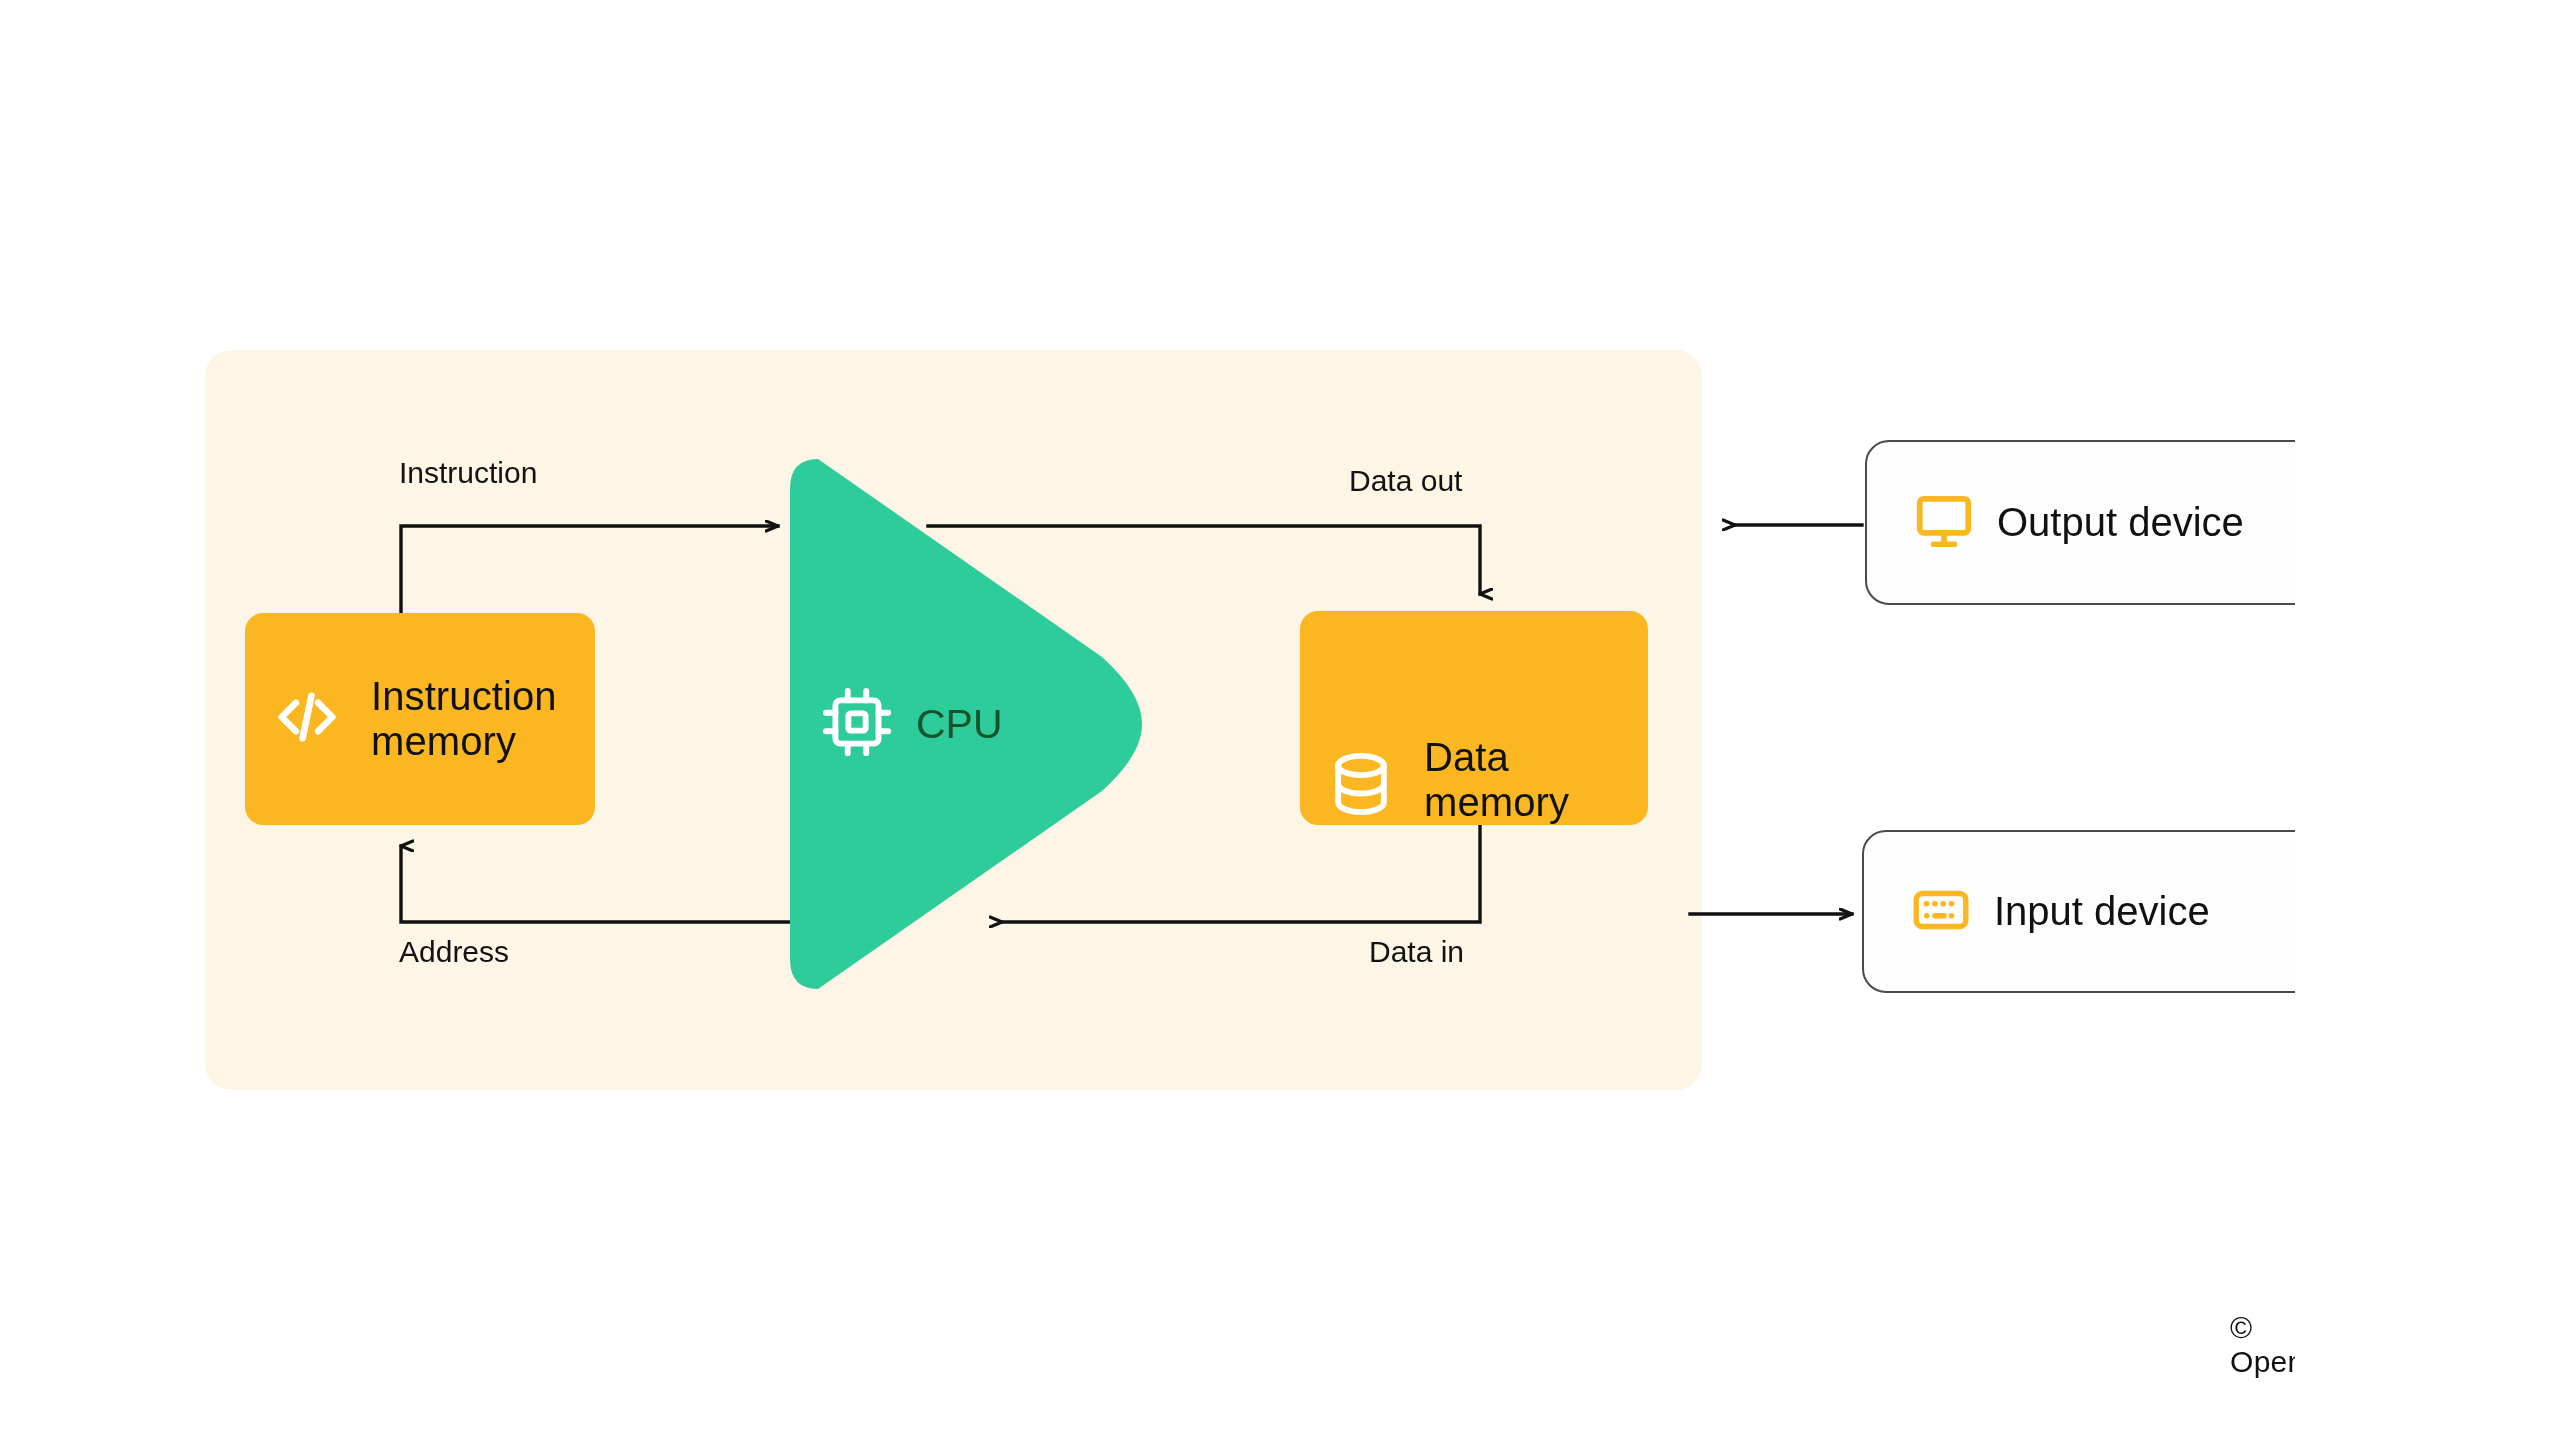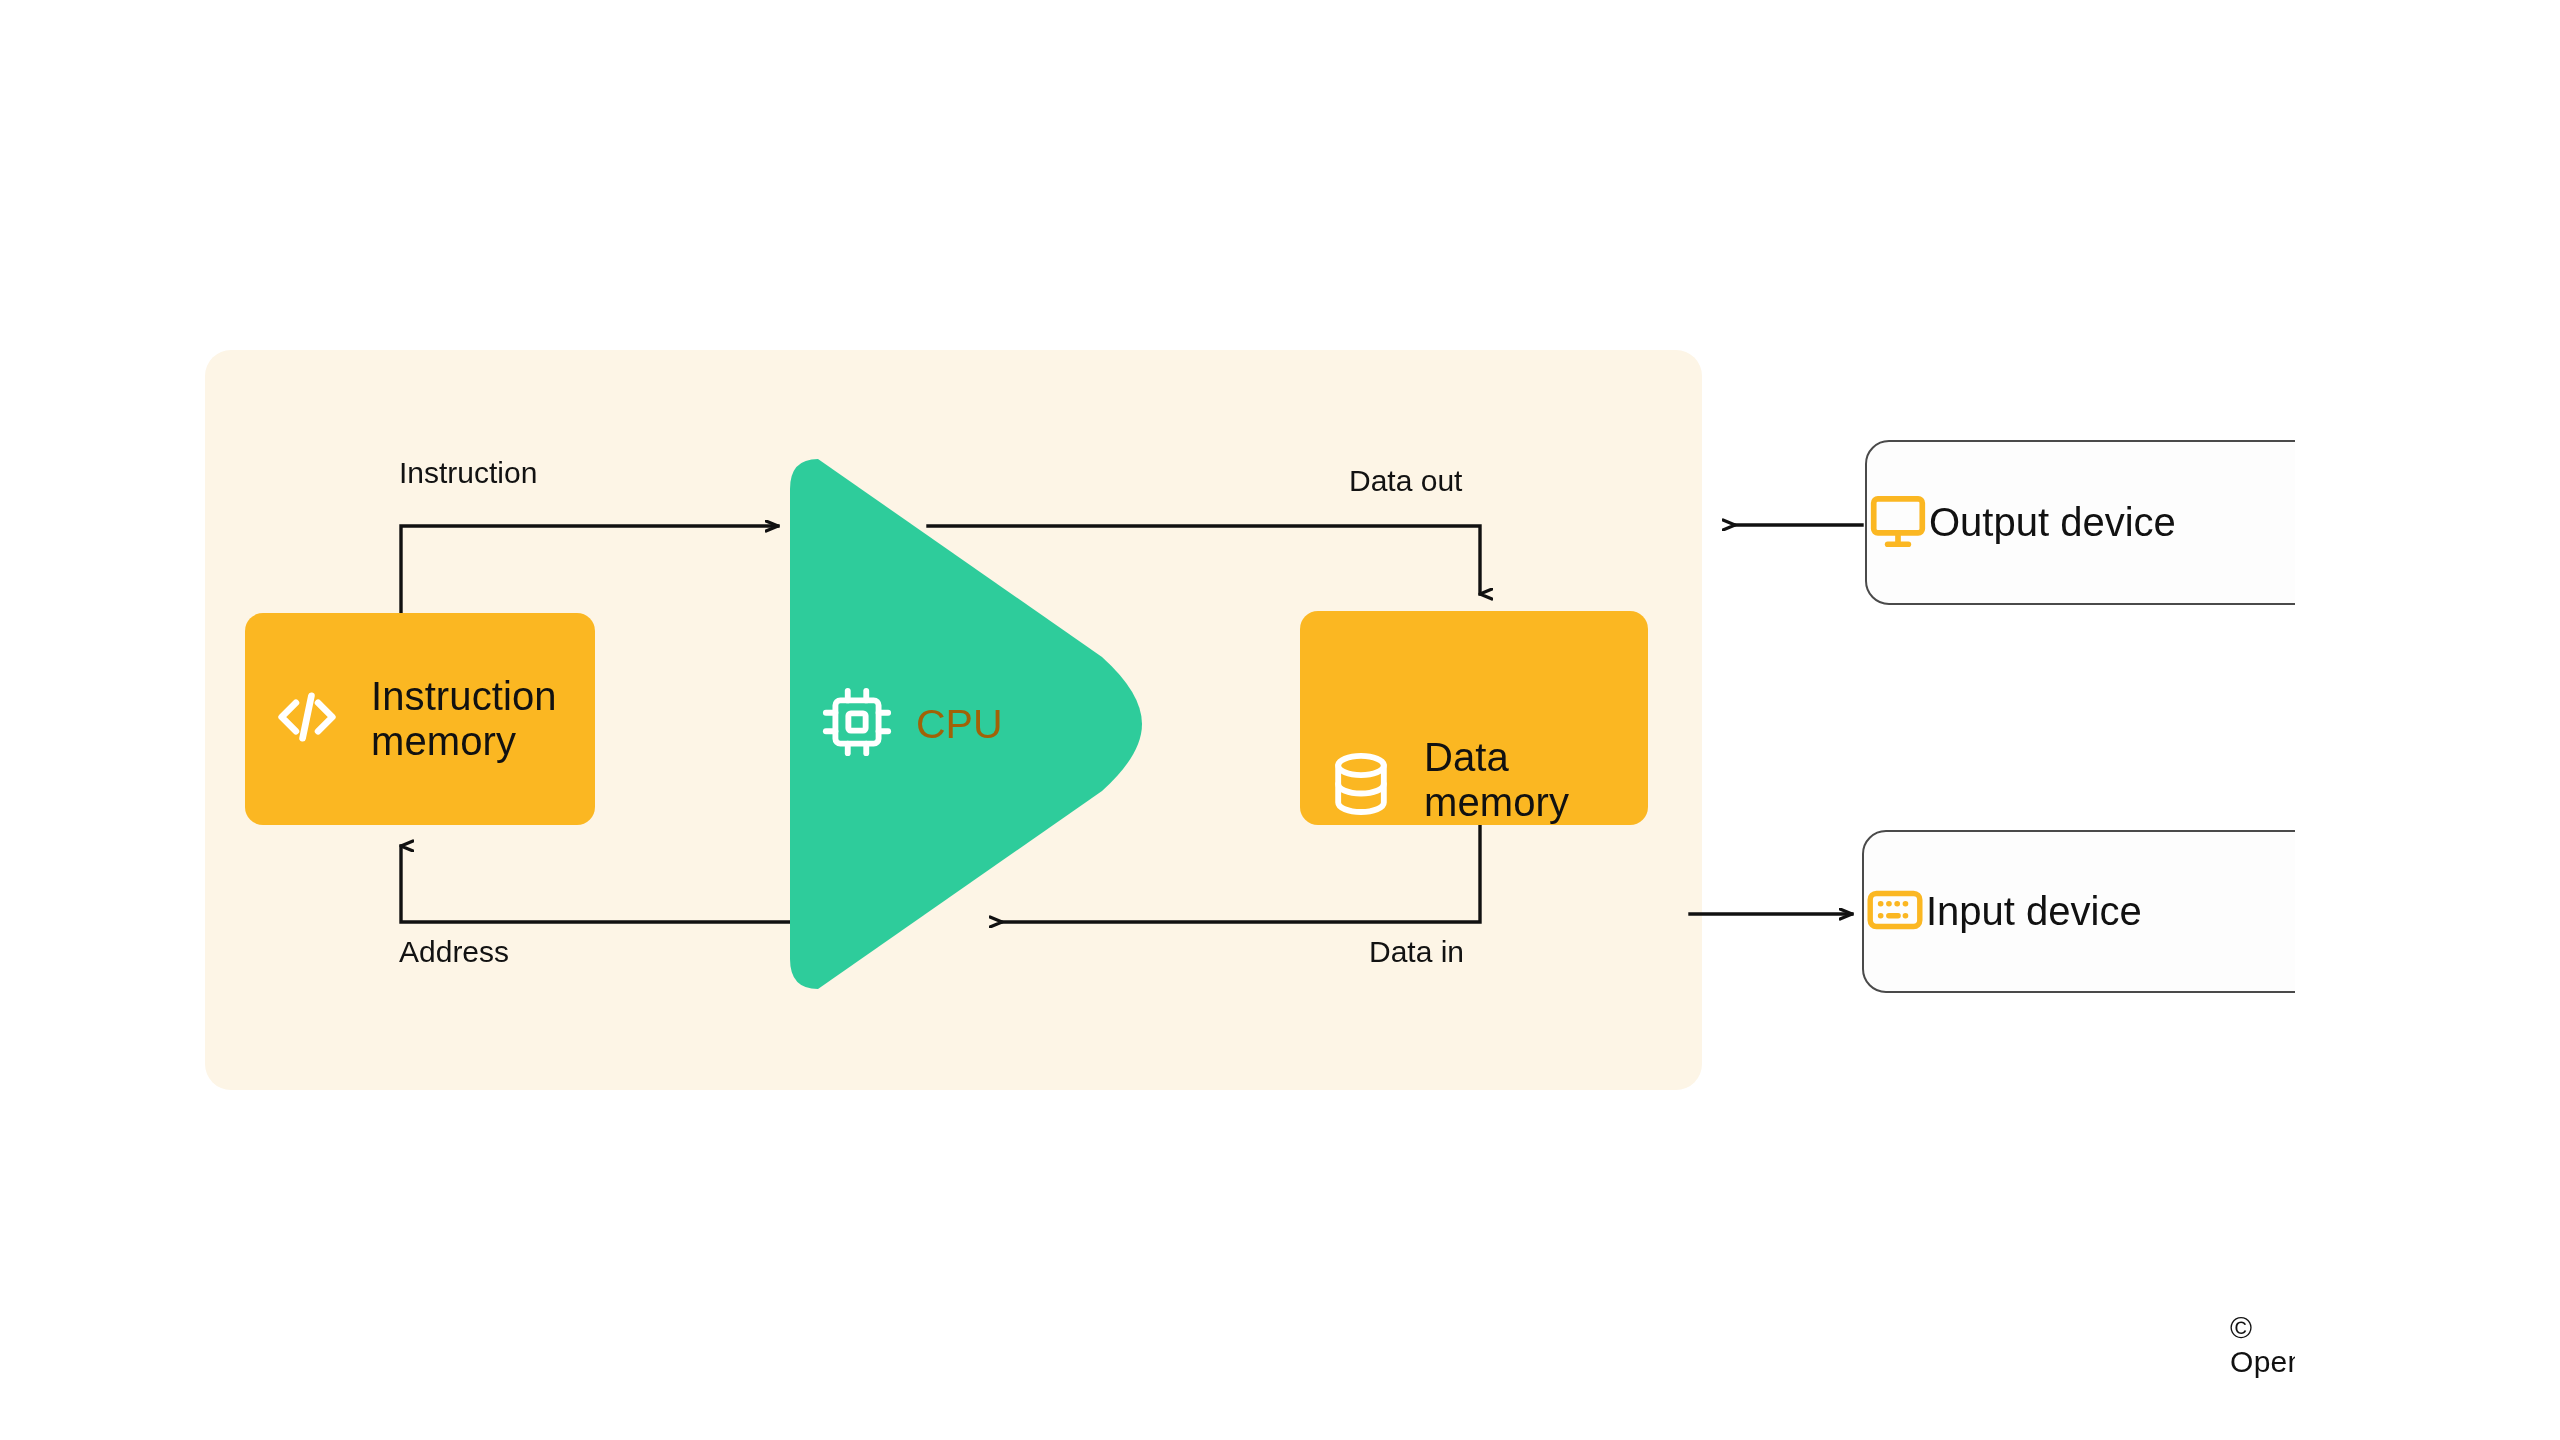--- a/index.html
+++ b/index.html
@@ -58,29 +58,31 @@
     position: absolute;
     left: 34px;
     top: 50%;
     transform: translateY(-50%);
     display: flex;
     align-items: center;
     gap: 22px;
   }
   .cpu-label {
     font-size: 41px;
-    color: #a16207;
+    color: #14532d;
   }
   .device-box {
     position: absolute;
     background: #fdfdfd;
     border: 2px solid #4a4a4a;
     border-radius: 24px;
     display: flex;
     align-items: center;
+    gap: 22px;
+    padding-left: 46px;
     box-sizing: border-box;
   }
   #output-device { left: 1865px; top: 440px; width: 490px; height: 165px; }
   #input-device  { left: 1862px; top: 830px; width: 490px; height: 163px; }
   .device-label {
     font-size: 40px;
     color: #111111;
     white-space: nowrap;
   }
   .wire-label {

